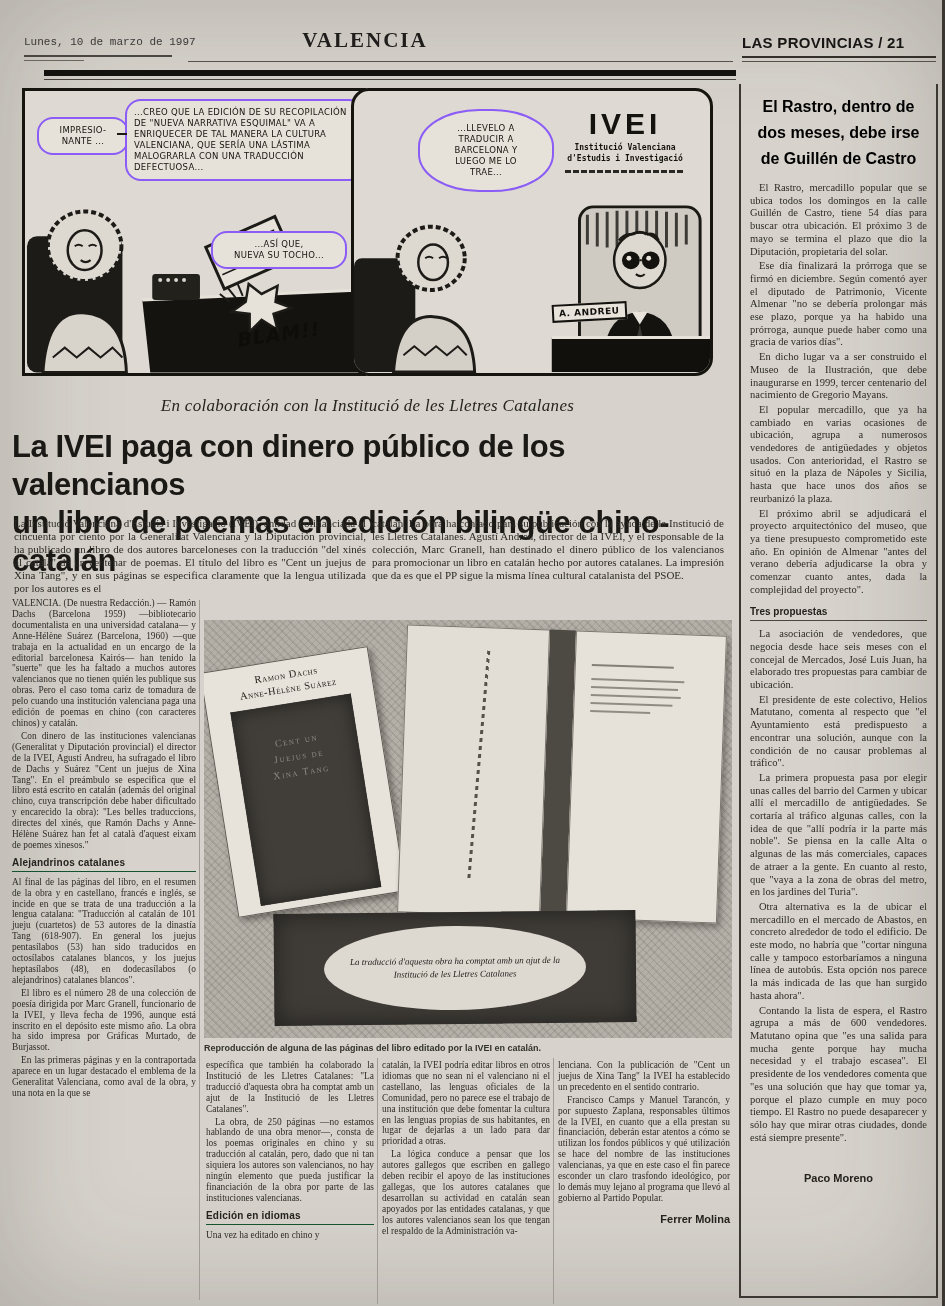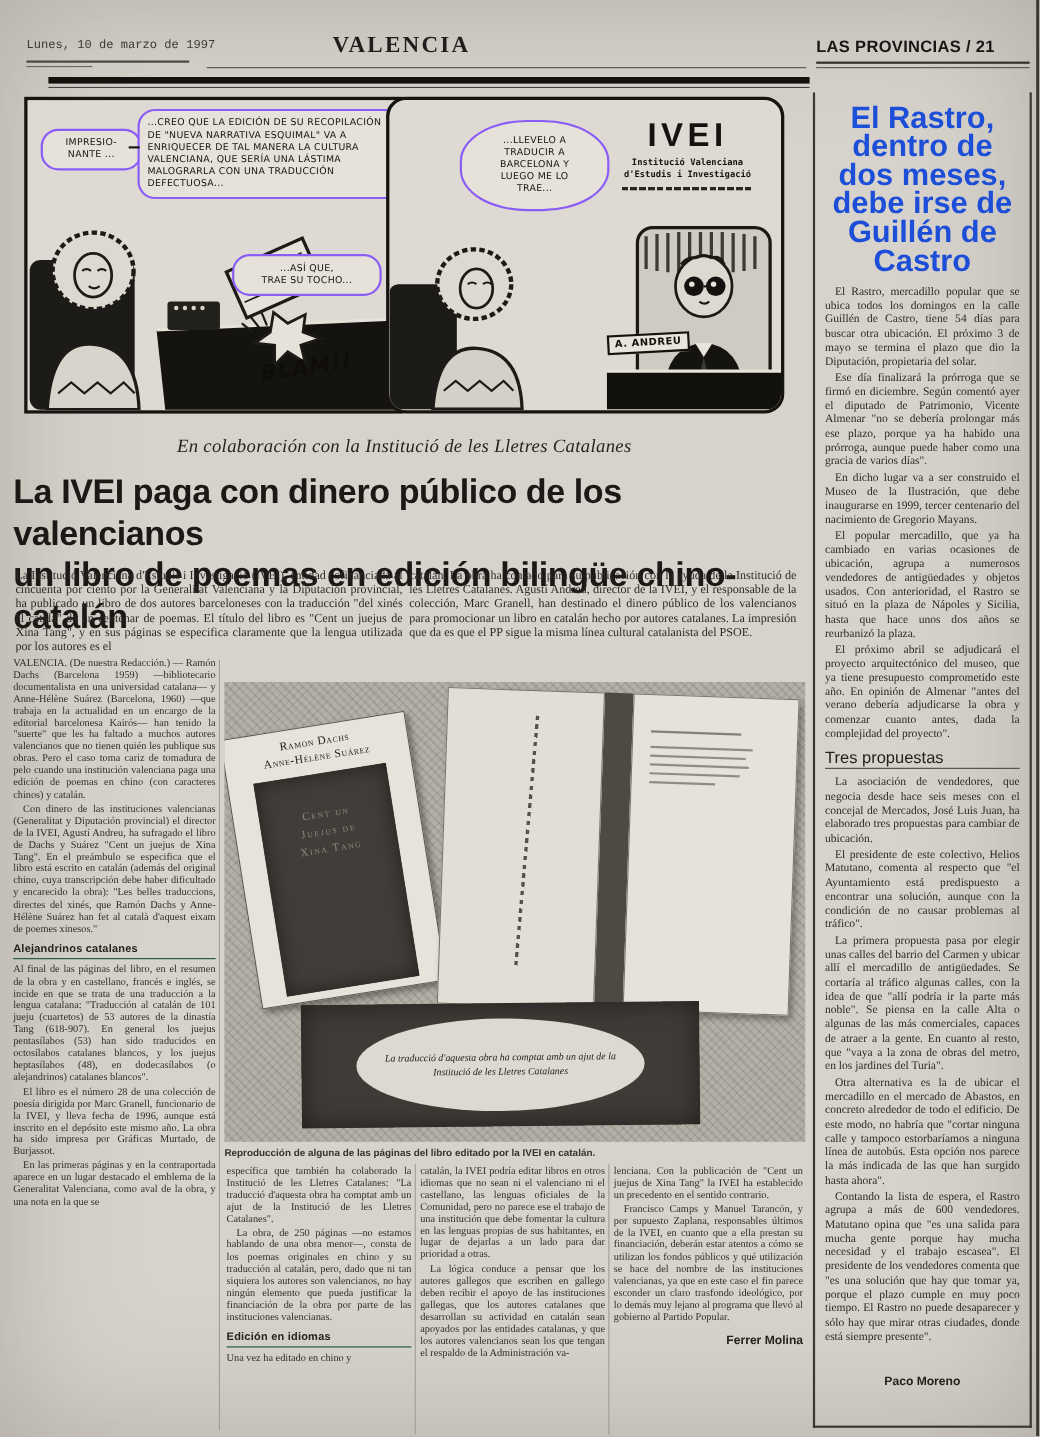--- a/index.html
+++ b/index.html
@@ -102,25 +102,25 @@
   .oval{width:262px;height:84px;background:#ddd8d0;border-radius:50%;display:flex;align-items:center;
         justify-content:center;text-align:center;font-style:italic;font-size:9px;line-height:1.45;
         color:#23211d;padding:0 24px;box-sizing:border-box;}
   .caption{position:absolute;left:204px;top:1043px;width:528px;font-family:"Liberation Sans",sans-serif;
            font-weight:bold;font-size:9px;color:#34322d;}
 
   
   .sidebar{position:absolute;left:739px;top:84px;width:199px;height:1214px;box-sizing:border-box;
            border-left:2px solid #3b3833;border-right:2px solid #3b3833;border-bottom:2px solid #3b3833;
            padding:10px 9px 0 9px;}
-  .sb-headline{font-family:"Liberation Sans",sans-serif;font-weight:900;font-size:28px;line-height:26px;
-               text-align:center;color:#1d4ed8;margin-bottom:10px;}
+  .sb-headline{font-family:"Liberation Sans",sans-serif;font-weight:900;font-size:16px;line-height:26px;
+               text-align:center;color:#000000;margin-bottom:10px;}
   .sb-body{font-size:10.5px;line-height:12.7px;text-align:justify;color:#2d2b27;}
   .sb-body p{margin:0 0 2px;text-indent:9px;}
-  .sb-subhead{font-family:"Liberation Sans",sans-serif;font-weight:normal;font-size:15px;color:#24221e;
+  .sb-subhead{font-family:"Liberation Sans",sans-serif;font-weight:bold;font-size:10px;color:#24221e;
               border-bottom:1px solid #4a4742;margin:9px 0 7px;padding-bottom:2px;}
   .sb-signature{font-family:"Liberation Sans",sans-serif;font-weight:bold;font-size:11px;
                 text-align:center;margin-top:28px;color:#24221e;}
 </style>
 </head>
 <body>
 
 <div id="page">
 
   <div class="hdr-date">Lunes, 10 de marzo de 1997</div>
@@ -153,21 +153,21 @@
         <rect x="188" y="32" width="76" height="46" fill="#e6e2da" stroke="#1d1b17" stroke-width="3"></rect>
         <path d="M192,44 h66 M192,54 h66 M192,64 h66" stroke="#1d1b17" stroke-width="1.5"></path>
       </g>
       <polygon points="225,86 238,96 254,88 252,104 268,110 250,116 254,132 238,122 226,134 226,116 208,114 222,104" fill="#e6e2da" stroke="#1d1b17" stroke-width="2.5"></polygon>
       <path d="M196,96 l10,8 M204,90 l8,10 M214,86 l5,12" stroke="#1d1b17" stroke-width="2" fill="none"></path>
     </svg>
     <div class="bubble" style="left:12px;top:26px;width:74px;">IMPRESIO-
 NANTE ...</div>
     <div class="bubble" style="left:100px;top:8px;width:222px;text-align:left;">...CREO QUE LA EDICIÓN DE SU RECOPILACIÓN DE "NUEVA NARRATIVA ESQUIMAL" VA A ENRIQUECER DE TAL MANERA LA CULTURA VALENCIANA, QUE SERÍA UNA LÁSTIMA MALOGRARLA CON UNA TRADUCCIÓN DEFECTUOSA...</div>
     <div class="bubble" style="left:186px;top:140px;width:118px;">...ASÍ QUE,
-TRAE SU TOCHO...</div>
+NUEVA SU TOCHO...</div>
     <div class="tail" style="left:92px;top:42px;height:2px;width:10px;"></div>
     <div class="sfx" style="left:212px;bottom:28px;">BLAM!!</div>
   </div>
 
   <div id="panel2" class="panel">
     <svg class="comic-art" viewBox="0 0 360 175">
       <rect x="0" y="60" width="62" height="115" rx="8" fill="#1d1b17"></rect>
       <ellipse cx="78" cy="60" rx="34" ry="32" fill="#ddd9d1" stroke="#1d1b17" stroke-width="4" stroke-dasharray="5 3"></ellipse>
       <ellipse cx="80" cy="64" rx="15" ry="18" fill="#ddd9d1" stroke="#1d1b17" stroke-width="2.5"></ellipse>
       <path d="M72,60 q4,-3 8,0 M86,60 q4,-3 8,0" fill="none" stroke="#1d1b17" stroke-width="2"></path>

